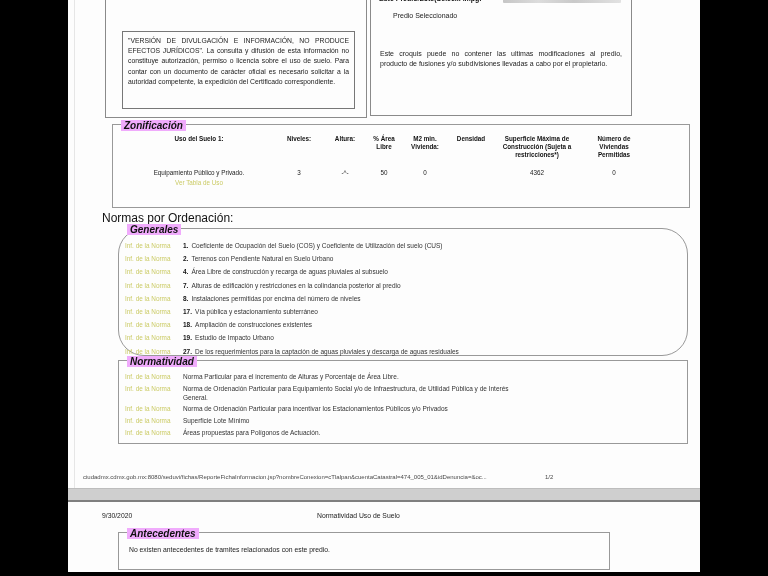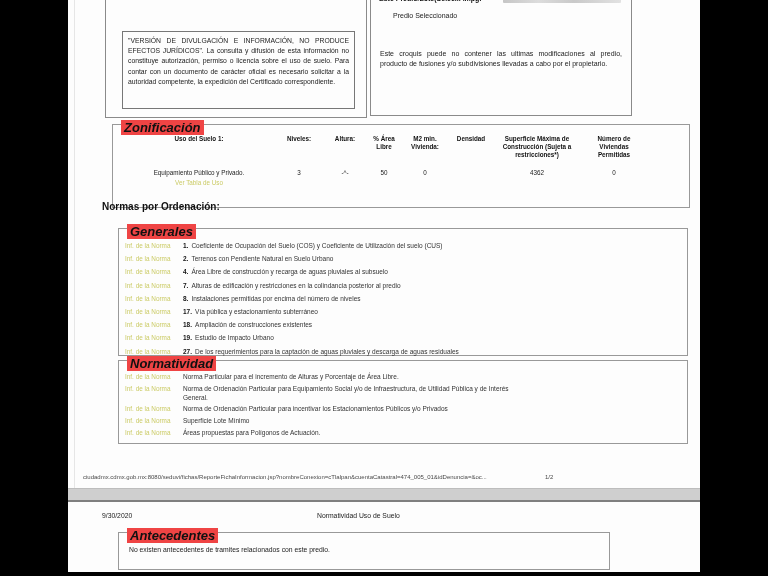--- a/index.html
+++ b/index.html
@@ -35,43 +35,43 @@
     border-radius:1px;
   }
   .legend-item{margin:7px 0 0 22px;font-size:7px;color:#222;}
   .croquis-note{
     margin:30px 9px 0 9px;font-size:7px;line-height:10px;text-align:justify;color:#222;
   }
 
   
   .fs{position:absolute;border:1px solid #999;box-sizing:border-box;}
   .fs-legend{
-    position:absolute;top:-5px;left:8px;padding:0 3px;background:#ef4444;
-    font-weight:bold;font-style:italic;font-size:13px;color:#111;white-space:nowrap;
+    position:absolute;top:-5px;left:8px;padding:0 3px;background:#f0abfc;
+    font-weight:bold;font-style:italic;font-size:10px;color:#111;white-space:nowrap;
   }
 
   
   .fs-zonif{left:44px;top:124px;width:578px;height:84px;}
   table.zonif{border-collapse:collapse;margin:9px 0 0 10px;table-layout:fixed;}
   table.zonif th{
     font-size:6.3px;font-weight:bold;color:#111;text-align:center;vertical-align:top;
     padding:1px 2px;line-height:8px;
   }
   table.zonif td{
     font-size:6.3px;color:#222;text-align:center;vertical-align:top;padding:9px 2px 0 2px;line-height:8px;
   }
   .c-uso{width:148px;} .c-niv{width:44px;} .c-alt{width:40px;} .c-area{width:30px;}
   .c-m2{width:44px;} .c-den{width:40px;} .c-sup{width:84px;} .c-viv{width:62px;}
   .uso-link{font-size:6.3px;color:#cbcb66;margin-top:2px;}
 
   .normas-heading{
-    position:absolute;left:34px;top:201px;font-size:10px;font-weight:bold;color:#111;
-  }
-
-  .fs-generales{left:50px;top:228px;width:570px;height:128px;}
+    position:absolute;left:34px;top:211px;font-size:12px;font-weight:normal;color:#111;
+  }
+
+  .fs-generales{left:50px;top:228px;width:570px;height:128px;border-radius:26px;}
   .fs-particulares{left:50px;top:360px;width:570px;height:84px;}
   .nlist{padding:10px 0 0 6px;}
   .nrow{display:flex;align-items:flex-start;line-height:13.2px;}
   .fs-particulares .nrow{line-height:12.3px;}
   .nlink{flex:0 0 58px;font-size:6.4px;color:#cbcb66;white-space:nowrap;}
   .nnum{font-weight:bold;color:#111;margin-right:3px;}
   .ntext{width:352px;font-size:6.5px;color:#333;}
   .fs-particulares .ntext{line-height:8.8px;padding-top:2px;}
   .fs-generales .ntext{white-space:nowrap;}
 

